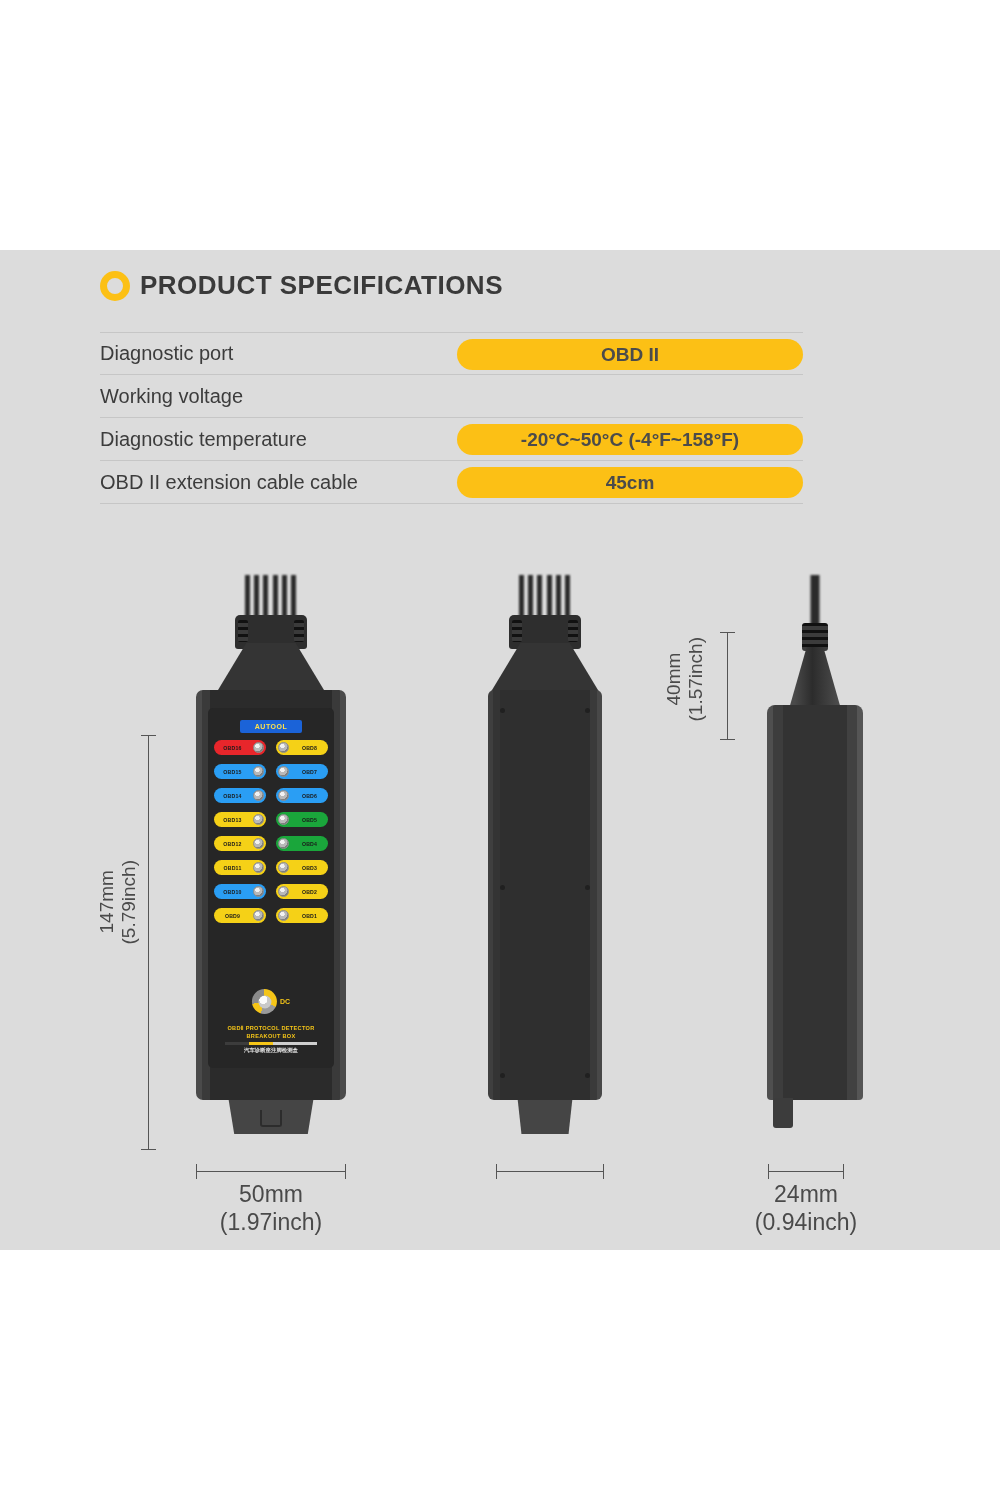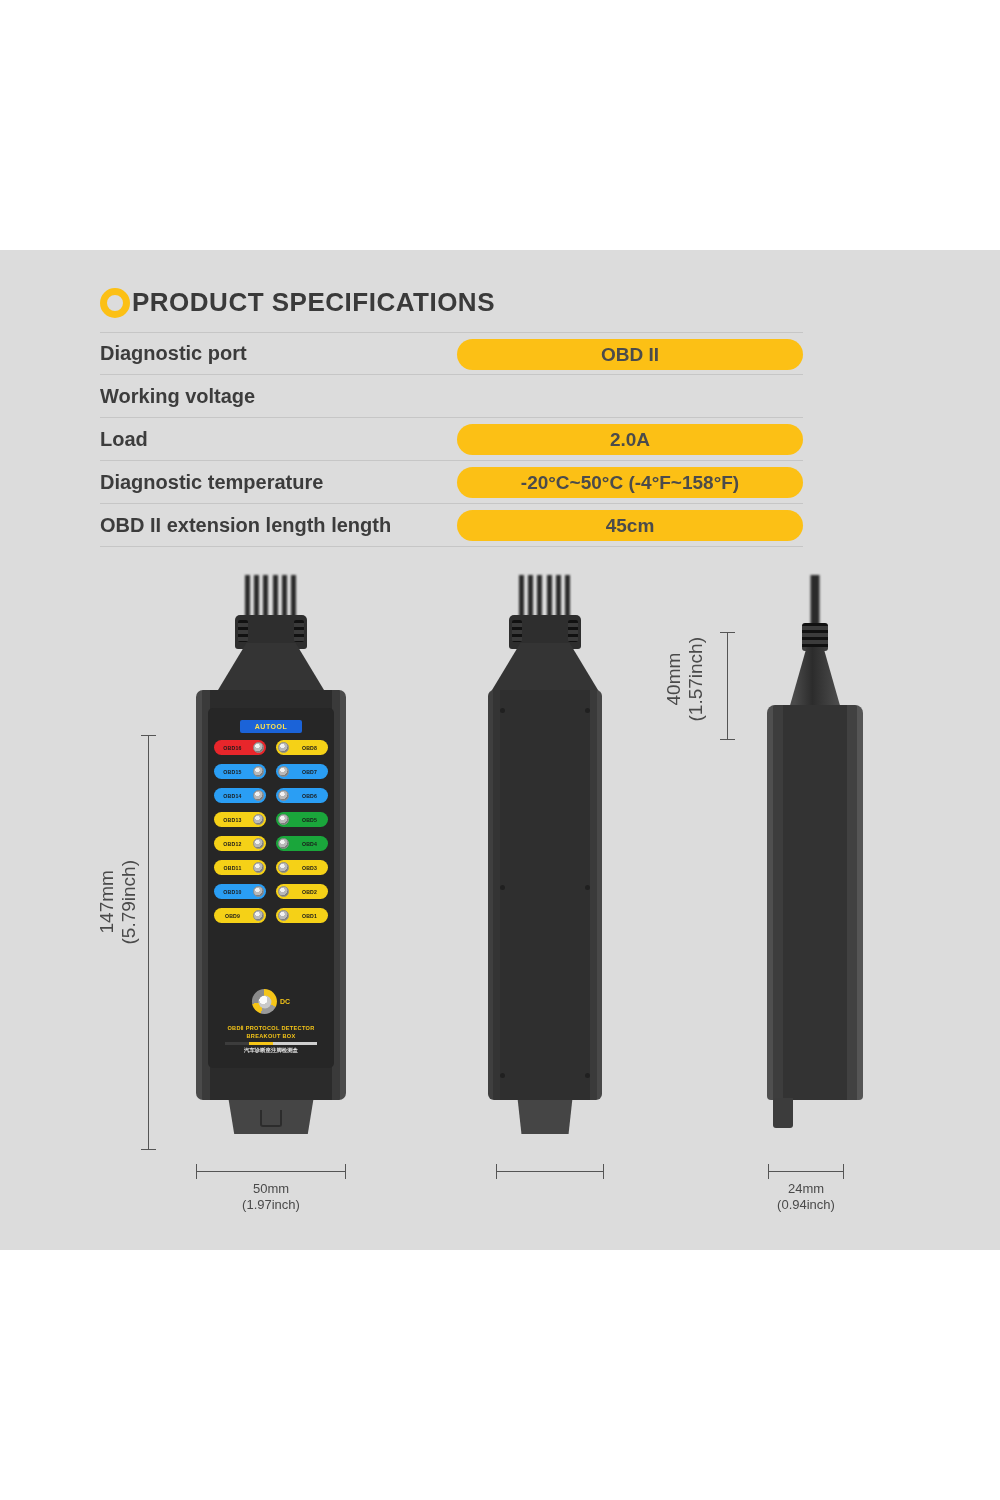--- a/index.html
+++ b/index.html
@@ -15,22 +15,22 @@
   .panel {
     position:absolute;
     left:0; top:250px;
     width:1000px; height:1000px;
     background:#dcdcdc;
   }
 
   
   .spec-header {
     position:absolute;
-    left:100px; top:287px;
-    display:flex; align-items:center; gap:2px;
+    left:100px; top:270px;
+    display:flex; align-items:center; gap:10px;
   }
   .ring-icon {
     width:30px; height:30px; border-radius:50%;
     border:7px solid #fcc015;
     flex:none;
   }
   .spec-title {
     font-size:26px; font-weight:bold;
     letter-spacing:.5px;
     color:#3a3a3a;
@@ -45,21 +45,21 @@
   .spec-row {
     position:relative;
     height:43px;
     border-bottom:1px solid #c6c6c6;
     display:flex; align-items:center;
   }
   .spec-row:first-child { border-top:1px solid #c6c6c6; }
   .spec-label {
     font-size:20px;
     color:#3c3c3c;
-    font-weight:700;
+    font-weight:400;
     white-space:nowrap;
   }
   .spec-pill {
     position:absolute;
     left:357px; top:6px;
     width:346px; height:31px;
     background:#fcc015;
     border-radius:16px;
     display:flex; align-items:center; justify-content:center;
     font-size:19px;
@@ -277,21 +277,21 @@
     writing-mode:vertical-rl;
     transform:rotate(180deg);
     font-size:19px;
     color:#4a4a4a;
     text-align:center;
     line-height:1.15;
     white-space:pre;
   }
   .dim-label-h {
     position:absolute;
-    font-size:13px;
+    font-size:23px;
     color:#4a4a4a;
     text-align:center;
     line-height:1.2;
     white-space:pre;
     width:220px;
   }
 </style>
 </head>
 <body>
 
@@ -306,32 +306,28 @@
 
   <div class="spec-row">
     <span class="spec-label">Diagnostic port</span>
     <span class="spec-pill">OBD II</span>
   </div>
 
   <div class="spec-row">
     <span class="spec-label">Working voltage</span>
   </div>
 
-  <div class="spec-row">
-    <span class="spec-label">Load</span>
-    <span class="spec-pill">2.0A</span>
-  </div>
 
   <div class="spec-row">
     <span class="spec-label">Diagnostic temperature</span>
     <span class="spec-pill">-20°C~50°C (-4°F~158°F)</span>
   </div>
 
   <div class="spec-row">
-    <span class="spec-label">OBD II extension length length</span>
+    <span class="spec-label">OBD II extension cable cable</span>
     <span class="spec-pill">45cm</span>
   </div>
 
 </div>
 
 <div class="views">
 
   <div class="front">
     <div class="cable-wires"></div>
     <div class="strain"></div>

